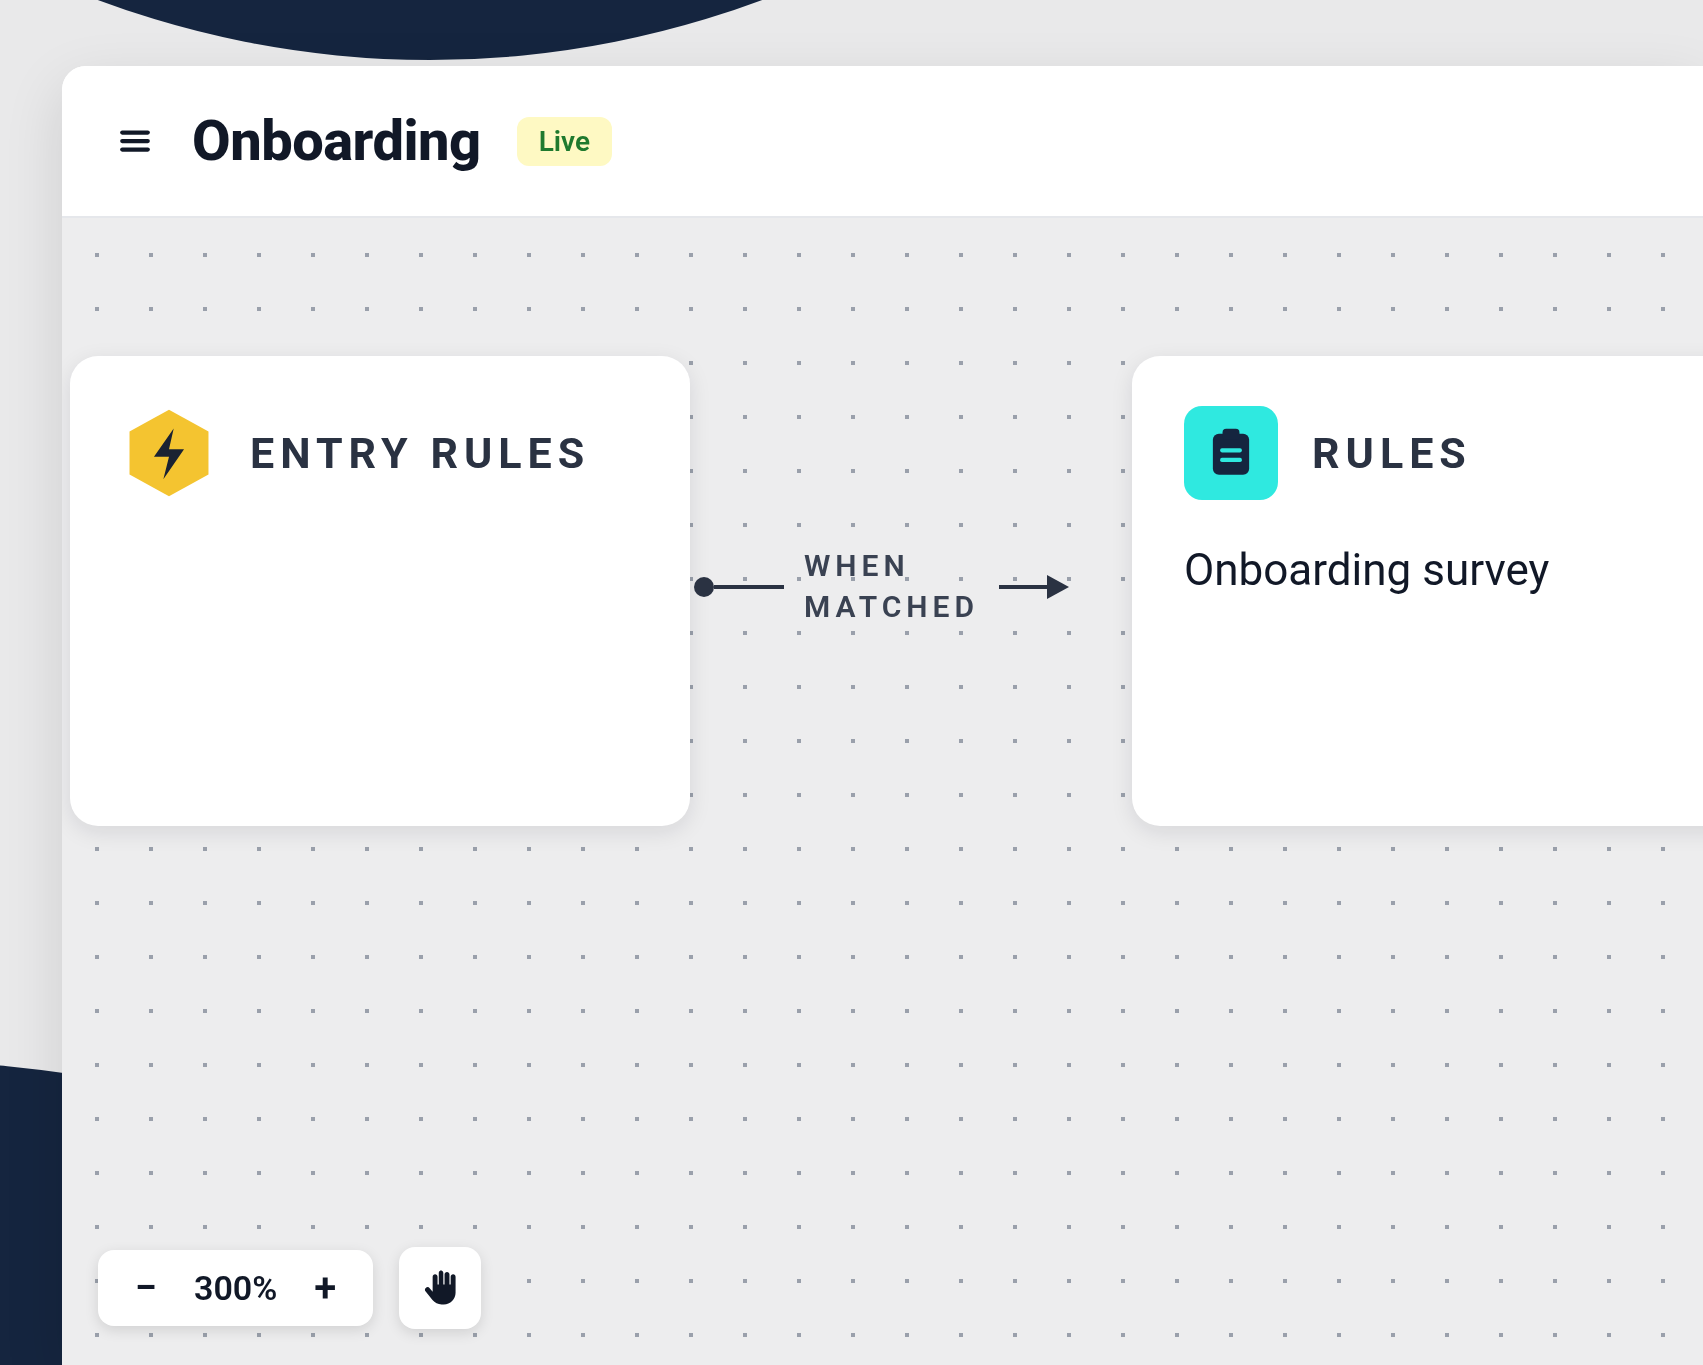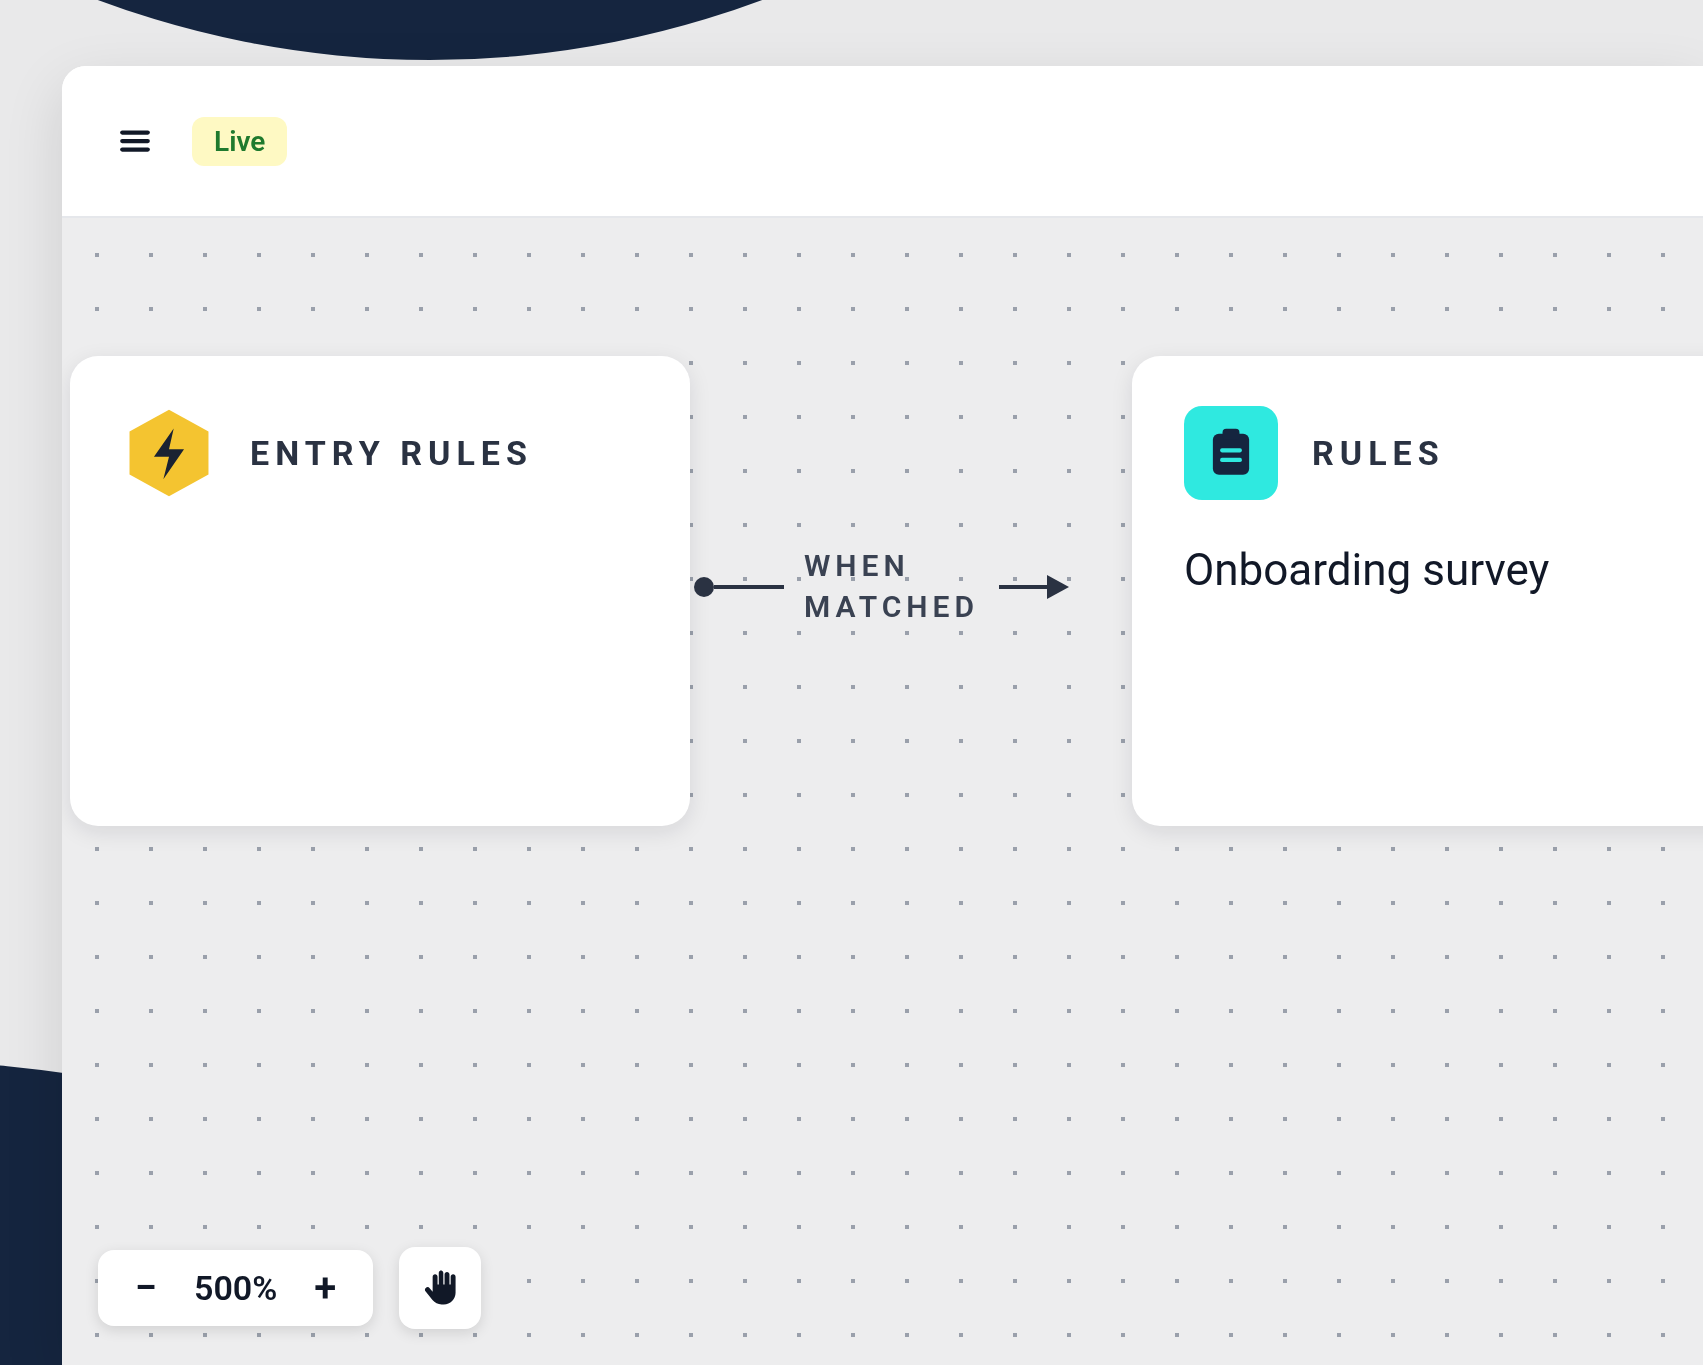--- a/index.html
+++ b/index.html
@@ -49,21 +49,21 @@
     padding:50px 52px 60px;
     width:620px;height:470px;box-sizing:border-box;
   }
   .card.entry{left:8px;top:140px;}
   .card.survey{left:1070px;top:140px;width:720px;} 
   .card-head{display:flex;align-items:center;gap:34px;margin-bottom:44px;}
   .icon-box{width:94px;height:94px;display:flex;align-items:center;justify-content:center;}
   .icon-box.hex svg{width:94px;height:94px;}
   .icon-box.survey{background:#2fe9e0;border-radius:18px;}
   .icon-box.survey svg{width:58px;height:58px;}
-  .card-label{font-size:34px;font-weight:700;letter-spacing:6px;color:#2a3242;}
+  .card-label{font-size:43px;font-weight:700;letter-spacing:6px;color:#2a3242;}
   .card-body{font-size:44px;font-weight:400;color:#111827;}
   
   .connector{position:absolute;left:632px;top:330px;display:flex;align-items:center;gap:20px;}
   .conn-line{display:flex;align-items:center;}
   .conn-dot{width:20px;height:20px;border-radius:50%;background:#2a3242;}
   .conn-seg{height:4px;width:70px;background:#2a3242;}
   .conn-text{text-align:left;font-size:30px;font-weight:600;letter-spacing:5px;color:#3a4252;line-height:1.35;}
   .conn-arrow svg{width:70px;height:36px;display:block;}
   
   .toolbar{position:absolute;left:36px;bottom:36px;display:flex;gap:26px;align-items:center;z-index:6;}
@@ -89,20 +89,21 @@
 <div class="panel">
 
   <div class="header">
     <div class="menu-btn">
       <svg viewBox="0 0 24 24">
         <line x1="3" y1="6" x2="21" y2="6" stroke="#111827" stroke-width="3" stroke-linecap="round"></line>
         <line x1="3" y1="12" x2="21" y2="12" stroke="#111827" stroke-width="3" stroke-linecap="round"></line>
         <line x1="3" y1="18" x2="21" y2="18" stroke="#111827" stroke-width="3" stroke-linecap="round"></line>
       </svg>
     </div>
+    <div class="title">Onboarding</div>
     <div class="status-badge">Live</div>
   </div>
 
   <div class="canvas">
 
     <div class="card entry">
       <div class="card-head">
         <div class="icon-box hex">
           <svg viewBox="0 0 100 100">
             <polygon points="50,4 92,27 92,73 50,96 8,73 8,27" fill="#f4c430"></polygon>
@@ -141,21 +142,21 @@
           </svg>
         </div>
         <div class="card-label">RULES</div>
       </div>
       <div class="card-body">Onboarding survey</div>
     </div>
 
     <div class="toolbar">
       <div class="zoom-group">
         <div class="zoom-btn">−</div>
-        <div class="zoom-value">500%</div>
+        <div class="zoom-value">300%</div>
         <div class="zoom-btn">+</div>
       </div>
       <div class="pan-btn">
         <svg viewBox="0 0 24 24">
           <path fill="#111827" d="M12.5 2c.8 0 1.4.6 1.4 1.4V10h.7V4.2c0-.8.6-1.4 1.4-1.4s1.4.6 1.4 1.4V10h.7V5.6c0-.8.6-1.4 1.4-1.4s1.4.6 1.4 1.4v9.1c0 3.7-3 6.7-6.7 6.7h-1.3c-2 0-3.9-.9-5.2-2.5l-4-5c-.5-.6-.4-1.6.3-2.1.6-.5 1.6-.4 2.1.3l1.7 2.1V5.6c0-.8.6-1.4 1.4-1.4s1.4.6 1.4 1.4V10h.7V3.4c0-.8.6-1.4 1.2-1.4z"></path>
         </svg>
       </div>
     </div>
 
   </div>

